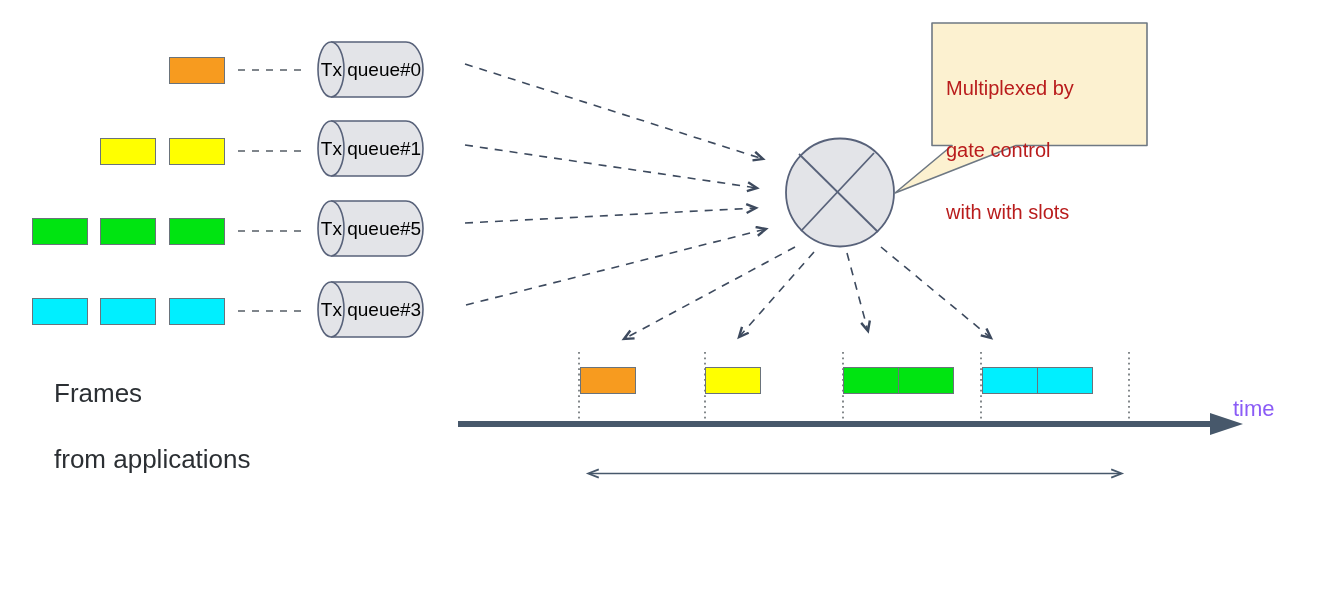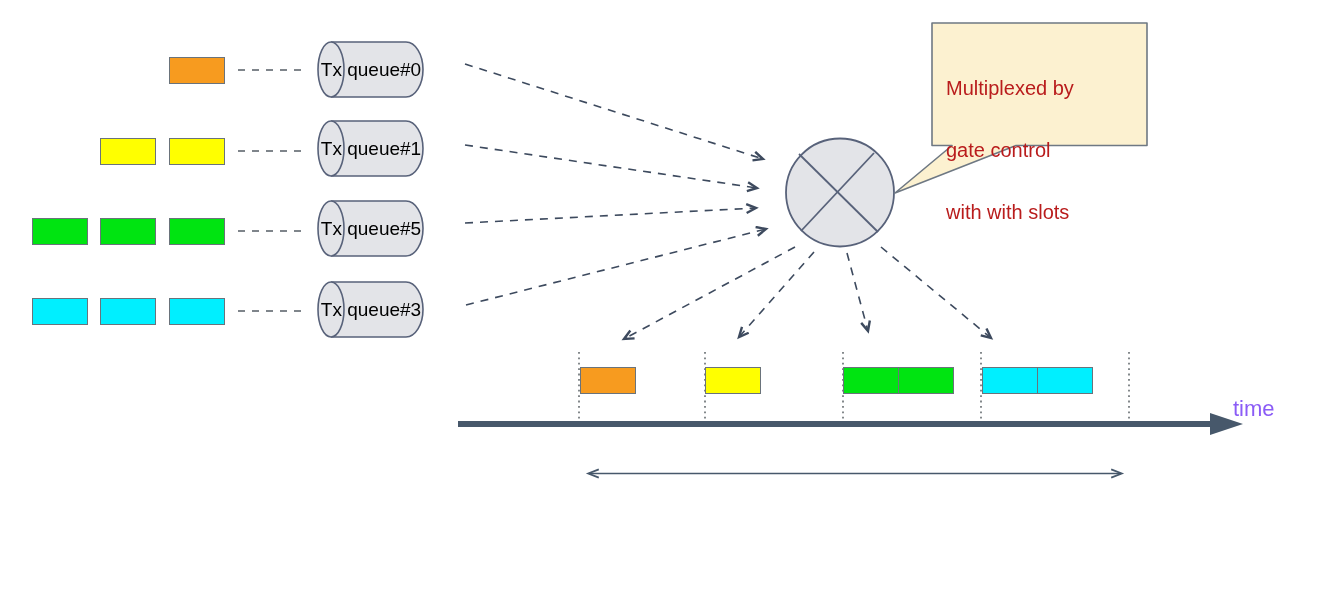--- a/index.html
+++ b/index.html
@@ -117,20 +117,24 @@
 
   <div class="frame c-cyan" style="left:32px;top:298px"></div>
   <div class="frame c-cyan" style="left:100px;top:298px"></div>
   <div class="frame c-cyan" style="left:169px;top:298px"></div>
 
   <div class="qlabel" style="top:59px">Tx queue#0</div>
   <div class="qlabel" style="top:138px">Tx queue#1</div>
   <div class="qlabel" style="top:218px">Tx queue#5</div>
   <div class="qlabel" style="top:299px">Tx queue#3</div>
 
+  <div class="lbl" id="frames-label">
+    <div>Frames</div>
+    <div>from applications</div>
+  </div>
 
   <div class="lbl" id="callout-text">
     <div>Multiplexed by</div>
     <div>gate control</div>
     <div>with with slots</div>
   </div>
 
   <div class="frame c-orange" style="left:580px;top:367px"></div>
   <div class="frame c-yellow" style="left:705px;top:367px"></div>
   <div class="frame c-green" style="left:843px;top:367px"></div>

